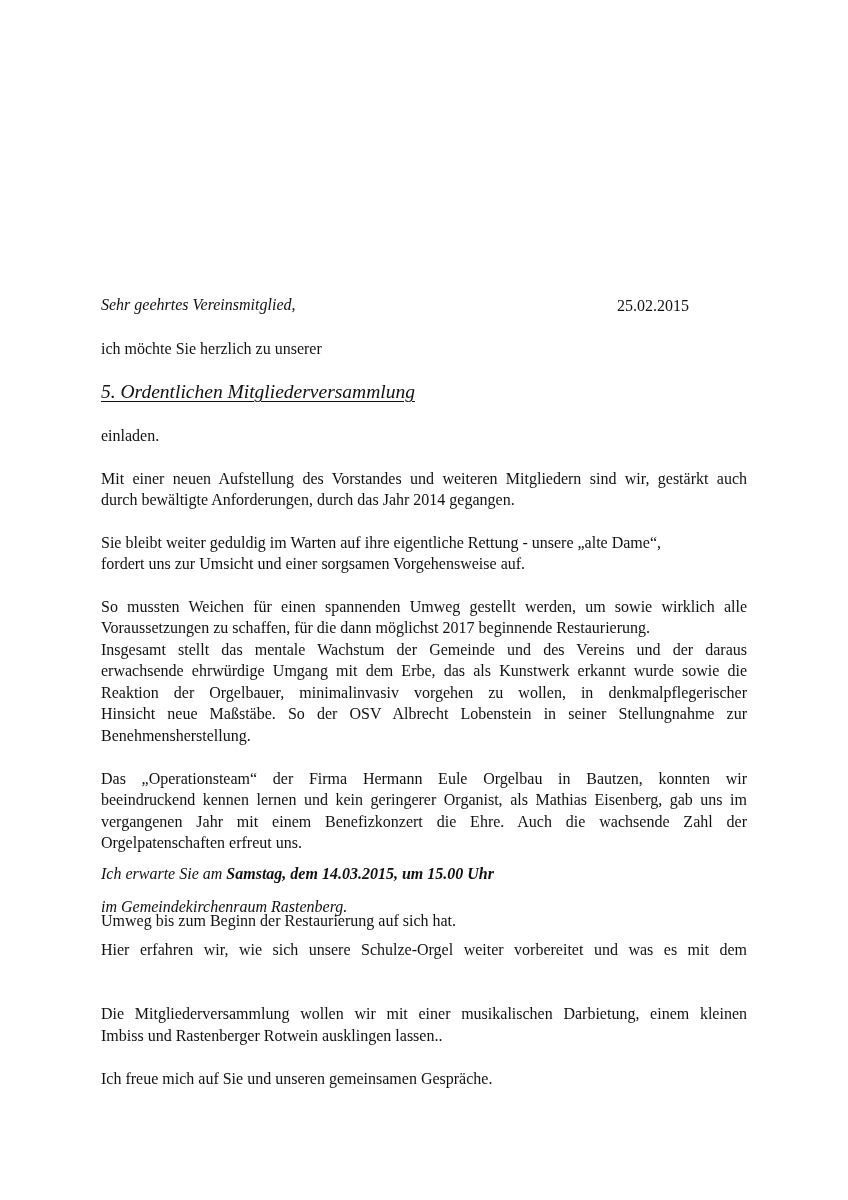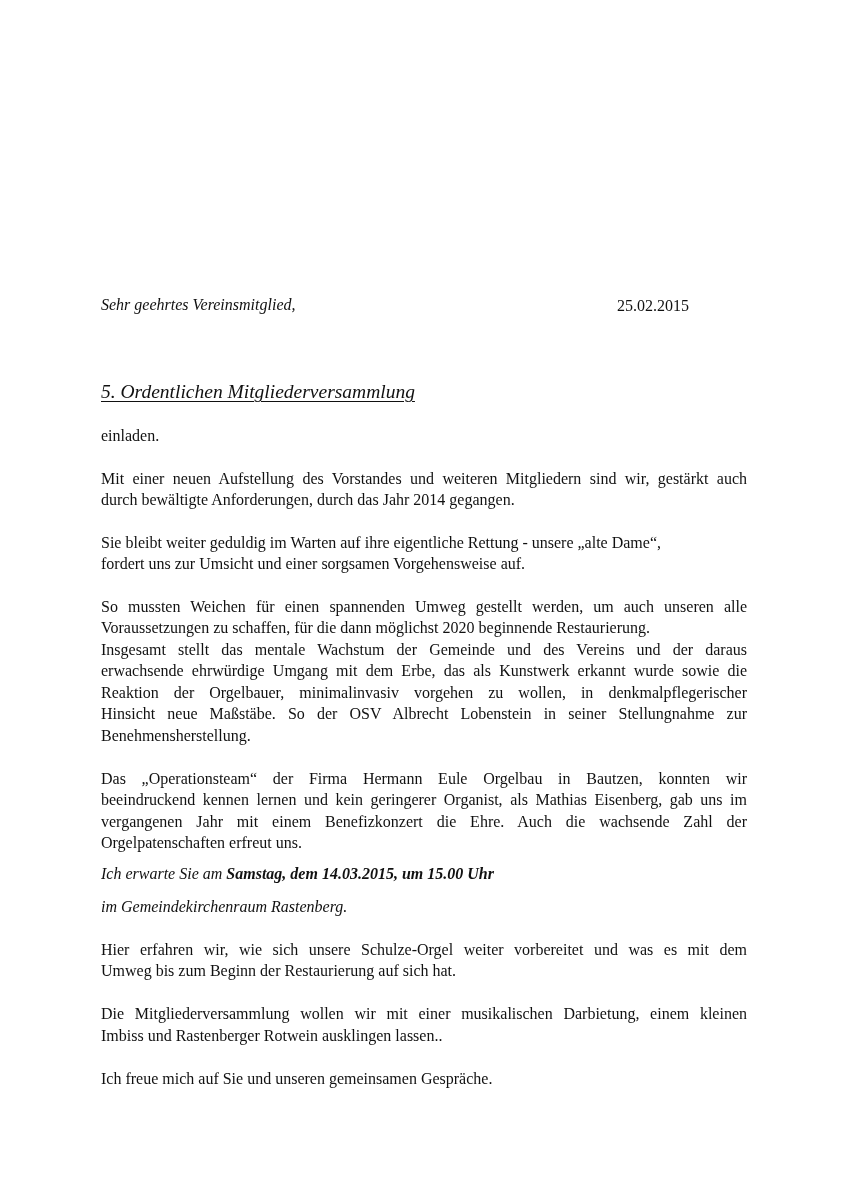--- a/index.html
+++ b/index.html
@@ -14,38 +14,39 @@
   .heading { font-size: 19.5px; line-height: 24px; font-style: italic; text-decoration: underline; text-underline-offset: 3px; text-decoration-thickness: 1px; text-align: center; }
 </style>
 </head>
 <body>
 
 <div class="page">
 
   <div class="ln it" style="top:295px">Sehr geehrtes Vereinsmitglied,</div>
   <div class="date" style="top:296px">25.02.2015</div>
 
+  <div class="ln" style="top:339px">ich möchte Sie herzlich zu unserer</div>
 
   <div class="ln heading" style="top:380px">5. Ordentlichen Mitgliederversammlung </div>
 
   <div class="ln" style="top:426px">einladen.</div>
 
   <div>
     <div class="ln just" style="top:469px">Mit einer neuen Aufstellung des Vorstandes und weiteren Mitgliedern sind wir, gestärkt auch</div>
     <div class="ln" style="top:490px">durch bewältigte Anforderungen, durch das Jahr 2014 gegangen.</div>
   </div>
 
   <div>
     <div class="ln" style="top:533px">Sie bleibt weiter geduldig im Warten auf ihre eigentliche Rettung - unsere „alte Dame“,</div>
     <div class="ln" style="top:554px">fordert uns zur Umsicht und einer sorgsamen Vorgehensweise auf.</div>
   </div>
 
   <div>
-    <div class="ln just" style="top:597px">So mussten Weichen für einen spannenden Umweg gestellt werden, um auch unseren alle</div>
-    <div class="ln" style="top:618px">Voraussetzungen zu schaffen, für die dann möglichst  2020 beginnende Restaurierung.</div>
+    <div class="ln just" style="top:597px">So mussten Weichen für einen spannenden Umweg gestellt werden, um sowie wirklich alle</div>
+    <div class="ln" style="top:618px">Voraussetzungen zu schaffen, für die dann möglichst  2017 beginnende Restaurierung.</div>
     <div class="ln just" style="top:640px">Insgesamt stellt das mentale Wachstum der Gemeinde und des Vereins und der daraus</div>
     <div class="ln just" style="top:661px">erwachsende ehrwürdige Umgang mit dem Erbe, das als Kunstwerk erkannt wurde sowie die</div>
     <div class="ln just" style="top:683px">Reaktion  der Orgelbauer, minimalinvasiv vorgehen zu wollen, in denkmalpflegerischer</div>
     <div class="ln just" style="top:704px">Hinsicht neue Maßstäbe.  So der OSV Albrecht Lobenstein in seiner Stellungnahme zur</div>
     <div class="ln" style="top:726px">Benehmensherstellung.</div>
   </div>
 
   <div>
     <div class="ln just" style="top:769px">Das „Operationsteam“ der Firma Hermann Eule  Orgelbau in  Bautzen, konnten wir</div>
     <div class="ln just" style="top:790px">beeindruckend kennen lernen und kein geringerer Organist, als Mathias Eisenberg, gab uns im</div>
@@ -53,21 +54,21 @@
     <div class="ln" style="top:833px">Orgelpatenschaften erfreut uns.</div>
   </div>
 
   <div>
     <div class="ln it" style="top:864px"><span>Ich erwarte Sie am </span><span class="b">Samstag, dem 14.03.2015, um 15.00 Uhr</span></div>
     <div class="ln it" style="top:897px">im Gemeindekirchenraum Rastenberg.</div>
   </div>
 
   <div>
     <div class="ln just" style="top:940px">Hier erfahren wir, wie sich unsere Schulze-Orgel weiter vorbereitet und was es mit dem</div>
-    <div class="ln" style="top:961px">Umweg bis zum Beginn der Restaurierung auf sich hat.</div>
+    <div class="ln" style="top:911px">Umweg bis zum Beginn der Restaurierung auf sich hat.</div>
   </div>
 
   <div>
     <div class="ln just" style="top:1004px">Die Mitgliederversammlung wollen wir mit einer musikalischen Darbietung, einem kleinen</div>
     <div class="ln" style="top:1026px">Imbiss und Rastenberger Rotwein ausklingen lassen..</div>
   </div>
 
   <div>
     <div class="ln" style="top:1069px">Ich freue mich auf Sie und unseren gemeinsamen Gespräche.</div>
   </div>

